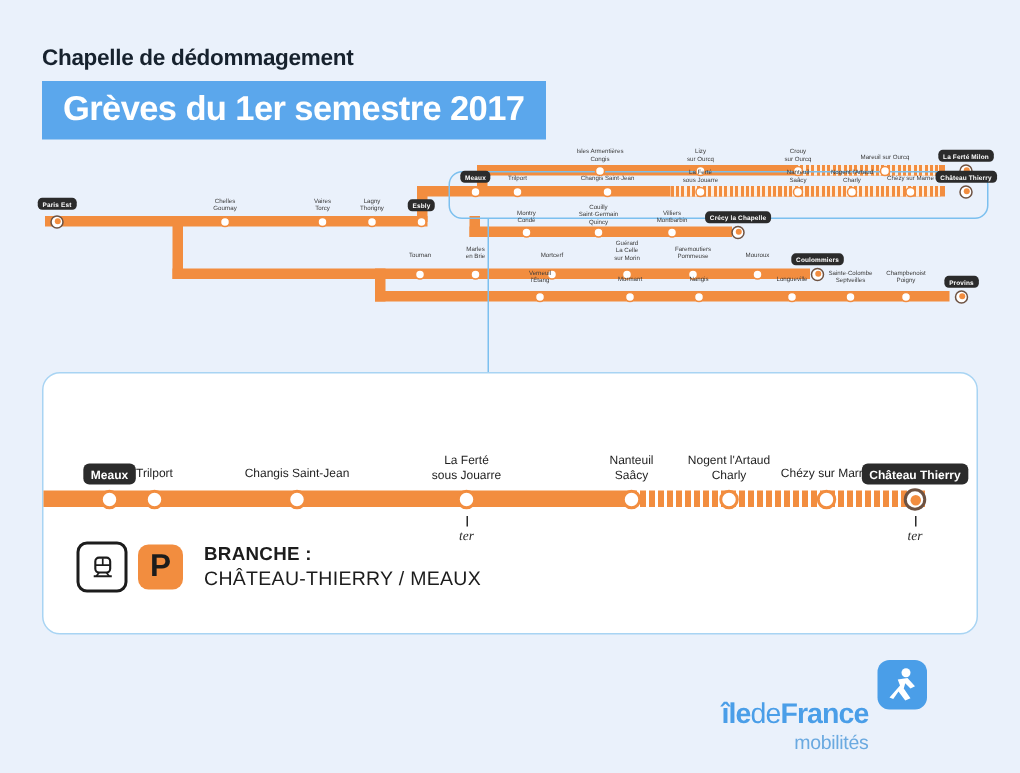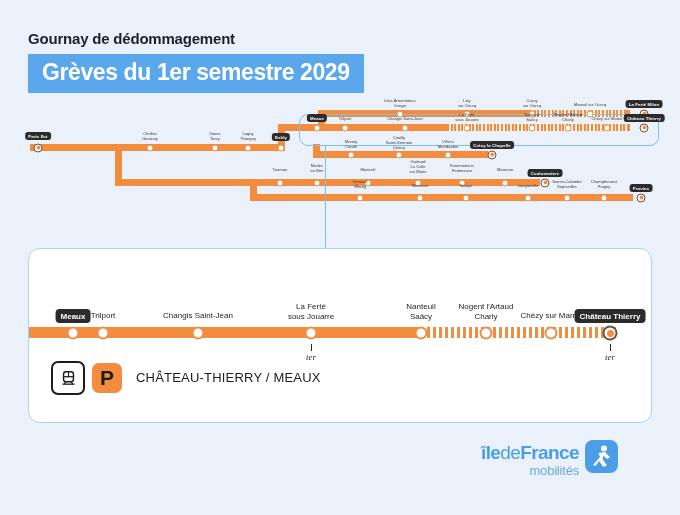--- a/index.html
+++ b/index.html
@@ -112,36 +112,36 @@
     width:30px;height:30px;background:#f28d3f;border-radius:7px;margin-left:7px;
     display:flex;align-items:center;justify-content:center;
     color:#1c1c1c;font-size:21px;font-weight:bold;
   }
   #legend-text{margin-left:14px;line-height:1.25;}
   #legend-text .l1{font-size:12.5px;font-weight:bold;color:#1c1c1c;letter-spacing:0.2px;}
   #legend-text .l2{font-size:13px;color:#1c1c1c;letter-spacing:0.2px;}
   
   #logo{position:absolute;left:481px;top:440px;display:flex;align-items:flex-start;}
   #logo-words{line-height:1;padding-top:3px;}
-  #logo-row1{font-size:19px;font-weight:bold;color:#4a9ee8;letter-spacing:-0.6px;}
+  #logo-row1{font-size:19px;font-weight:bold;color:#4a9ee8;letter-spacing:-0.6px;margin-top:24px;}
   #logo-row1 .lt{font-weight:normal;}
   #logo-row1 .st{font-weight:bold;}
   #logo-row2{font-size:13px;color:#6aa9e0;text-align:right;margin-top:2px;letter-spacing:-0.2px;}
   #logo-mark{
     width:33px;height:33px;background:#4a9ee8;border-radius:8px;margin-left:6px;
     position:relative;
   }
 </style>
 </head>
 <body>
 
 <div id="header">
-  <div id="kicker">Gournay de dédommagement</div>
+  <div id="kicker">Chapelle de dédommagement</div>
   <div id="title-band">
-    <span>Grèves du 1er semestre 2029</span>
+    <span>Grèves du 1er semestre 2017</span>
   </div>
 </div>
 
 <div id="map">
 
   <div class="ln h" style="left:30px;top:44px;width:255px;"></div>
 
   <div class="ln v" style="left:278px;top:24px;height:24px;"></div>
 
   <div class="ln h" style="left:278px;top:24px;width:352px;"></div>
@@ -326,20 +326,21 @@
         <rect x="5" y="2.5" width="14" height="14" rx="3.5" fill="none" stroke="#1c1c1c" stroke-width="2"></rect>
         <line x1="5.5" y1="9.5" x2="18.5" y2="9.5" stroke="#1c1c1c" stroke-width="1.8"></line>
         <line x1="12" y1="3" x2="12" y2="9.5" stroke="#1c1c1c" stroke-width="1.6"></line>
         <line x1="3.5" y1="20" x2="20.5" y2="20" stroke="#1c1c1c" stroke-width="1.8"></line>
         <line x1="8.5" y1="16.5" x2="6" y2="20" stroke="#1c1c1c" stroke-width="1.6"></line>
         <line x1="15.5" y1="16.5" x2="18" y2="20" stroke="#1c1c1c" stroke-width="1.6"></line>
       </svg>
     </div>
     <div id="p-badge">P</div>
     <div id="legend-text">
+      <div class="l1">BRANCHE :</div>
       <div class="l2">CHÂTEAU-THIERRY / MEAUX</div>
     </div>
   </div>
 </div>
 
 <div id="logo">
   <div id="logo-words">
     <div id="logo-row1"><span class="st">île</span><span class="lt">de</span><span class="st">France</span></div>
     <div id="logo-row2">mobilités</div>
   </div>

